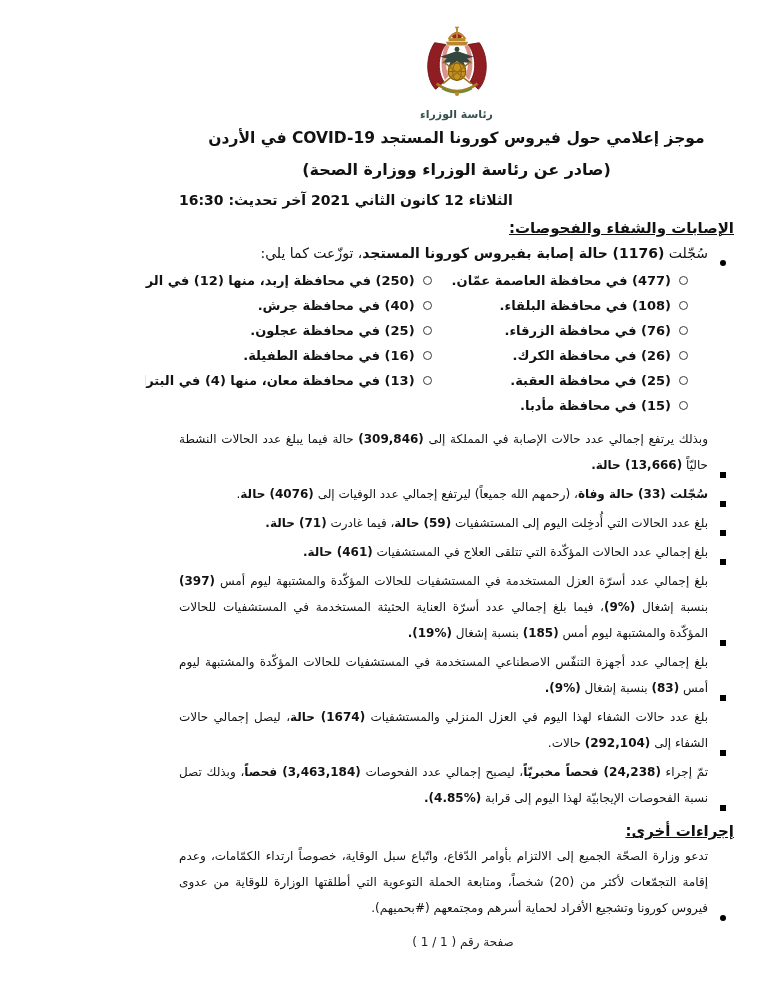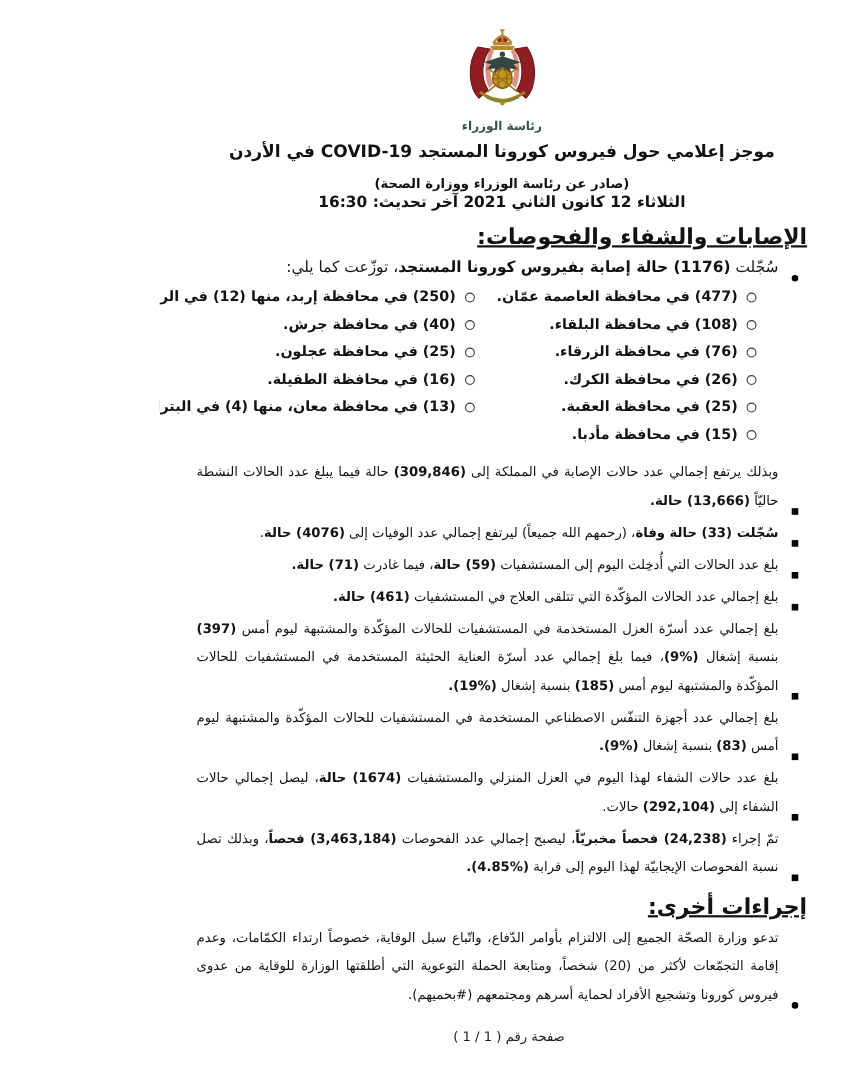--- a/index.html
+++ b/index.html
@@ -8,23 +8,23 @@
     background:#ffffff;color:#121212;direction:rtl;
     font-family:"DejaVu Sans",sans-serif;
     padding:26px 34px 0 34px;
   }
   .bold{font-weight:bold;}
   
   .logo-wrap{text-align:center;line-height:1;}
   .crest{width:84px;height:80px;display:inline-block;}
   .crest-caption{font-size:11px;font-weight:bold;color:#35514e;margin-top:0;letter-spacing:.5px;}
   .doc-title{text-align:center;font-weight:bold;font-size:15.5px;margin-top:9px;}
-  .doc-subtitle{text-align:center;font-weight:bold;font-size:12px;margin-top:13px;}
-  .date-line{text-align:center;font-weight:bold;font-size:14px;margin-top:2px;}
-  .section-heading{font-weight:bold;font-size:20px;text-decoration:underline;margin-top:11px;}
+  .doc-subtitle{text-align:center;font-weight:bold;font-size:16px;margin-top:13px;}
+  .date-line{text-align:left;font-weight:bold;font-size:14px;margin-top:13px;}
+  .section-heading{font-weight:bold;font-size:15px;text-decoration:underline;margin-top:11px;}
   
   .bullet-row{display:flex;align-items:flex-end;margin-top:3px;}
   .mk{flex:0 0 auto;display:inline-block;}
   .mk.disc{width:6px;height:6px;border-radius:50%;background:#000;margin:10px 8px 0 12px;}
   .mk.square{width:6px;height:6px;background:#000;margin:10px 8px 0 12px;}
   .mk.circle{width:7px;height:7px;border:1.3px solid #3a3a3a;border-radius:50%;background:#fff;margin:8px 6px 0 8px;}
   .runs{font-size:12px;line-height:26px;text-align:justify;flex:1 1 auto;}
   .intro .runs{font-size:14px;}
   
   .gov-grid{display:flex;margin-top:2px;}

